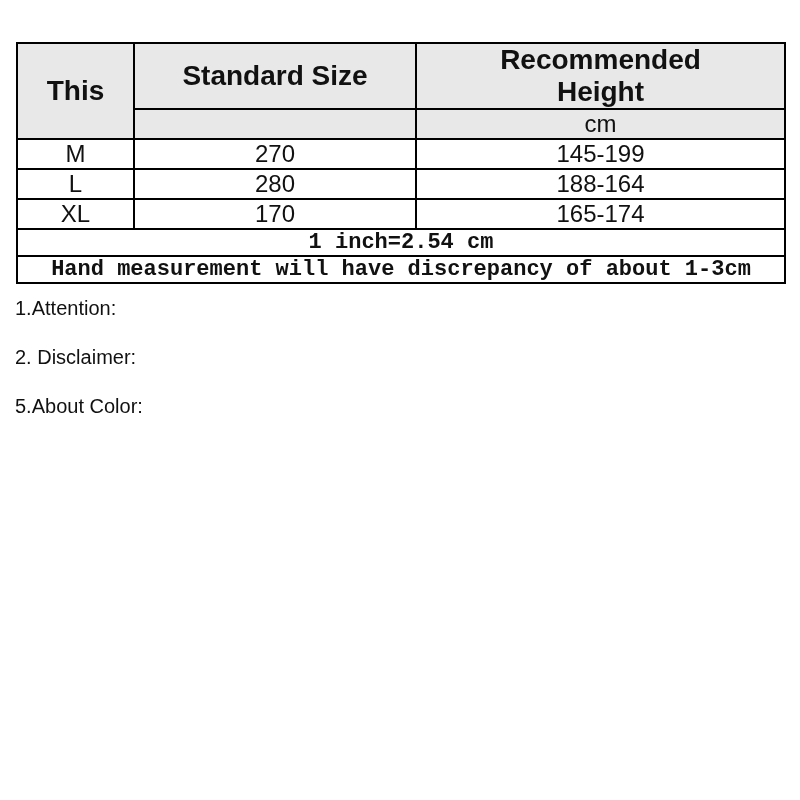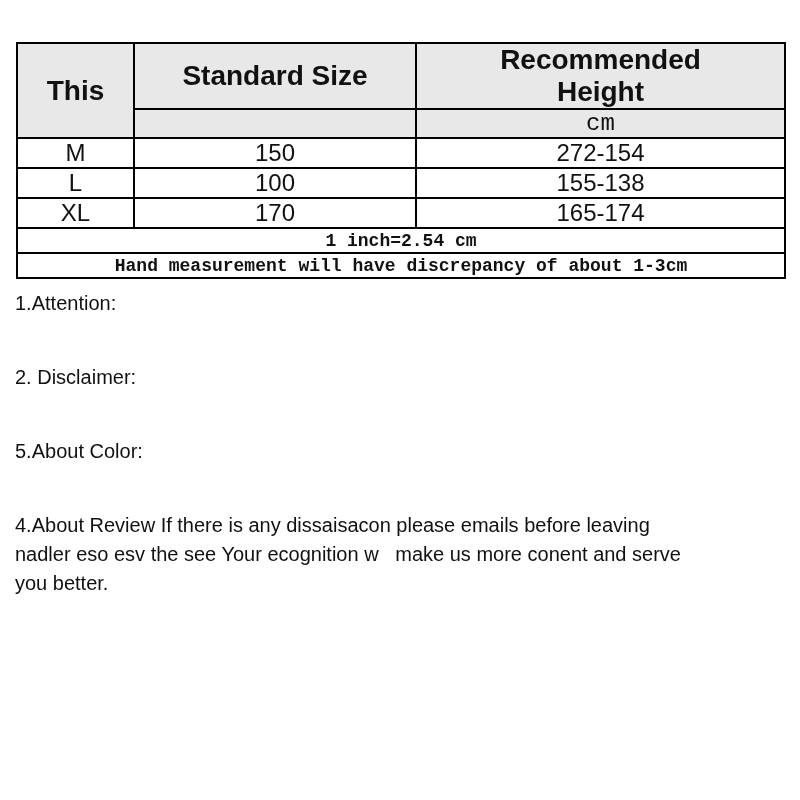--- a/index.html
+++ b/index.html
@@ -32,43 +32,43 @@
     box-sizing:border-box;
     white-space:pre-line;
   }
   td.hdr-cell{
     background:var(--header-bg);
     font-weight:bold;
     font-size:28px;
     line-height:32px;
   }
   tr.hdr-main td{height:62px;}
-  tr.hdr-units td{height:14px;font-family:Liberation Mono, monospace;}
+  tr.hdr-units td{height:14px;}
   td.unit-cell{
     background:var(--header-bg);
     font-weight:normal;
     font-size:24px;
   }
   tr.data-row td{
     height:30px;
     font-size:24px;
   }
   tr.note-row td{
     height:25px;
     font-family:"Liberation Mono", monospace;
     font-weight:bold;
-    font-size:18px;
+    font-size:22px;
   }
 
   .sections{
     margin:10px 15px 0 15px;
     font-size:20px;
     line-height:29px;
   }
-  .section{margin-top:45px;}
+  .section{margin-top:20px;}
   .section:first-child{margin-top:0;}
   .section-heading{white-space:pre-wrap;}
   .section-body{white-space:pre-wrap;}
 </style>
 </head>
 <body>
 
 <div class="page">
 
   <table class="size-chart">
@@ -84,27 +84,27 @@
         <td class="hdr-cell">Recommended
 Height</td>
       </tr>
       <tr class="hdr-units">
         <td class="unit-cell"></td>
         <td class="unit-cell">cm</td>
       </tr>
 
       <tr class="data-row">
         <td>M</td>
-        <td>150</td>
-        <td>272-154</td>
+        <td>270</td>
+        <td>145-199</td>
       </tr>
       <tr class="data-row">
         <td>L</td>
-        <td>100</td>
-        <td>155-138</td>
+        <td>280</td>
+        <td>188-164</td>
       </tr>
       <tr class="data-row">
         <td>XL</td>
         <td>170</td>
         <td>165-174</td>
       </tr>
 
       <tr class="note-row">
         <td colspan="3">1 inch=2.54 cm</td>
       </tr>
@@ -117,21 +117,15 @@
   <div class="sections">
     <div class="section">
       <div class="section-heading">1.Attention:</div>
     </div>
     <div class="section">
       <div class="section-heading">2. Disclaimer:</div>
     </div>
     <div class="section">
       <div class="section-heading">5.About Color:</div>
     </div>
-    <div class="section">
-      <div class="section-heading"></div>
-      <div class="section-body">4.About Review If there is any dissaisacon please emails before leaving
-nadler eso esv the see Your ecognition w   make us more conent and serve
-you better.</div>
-    </div>
   </div>
 
 </div>
 
 </body></html>

